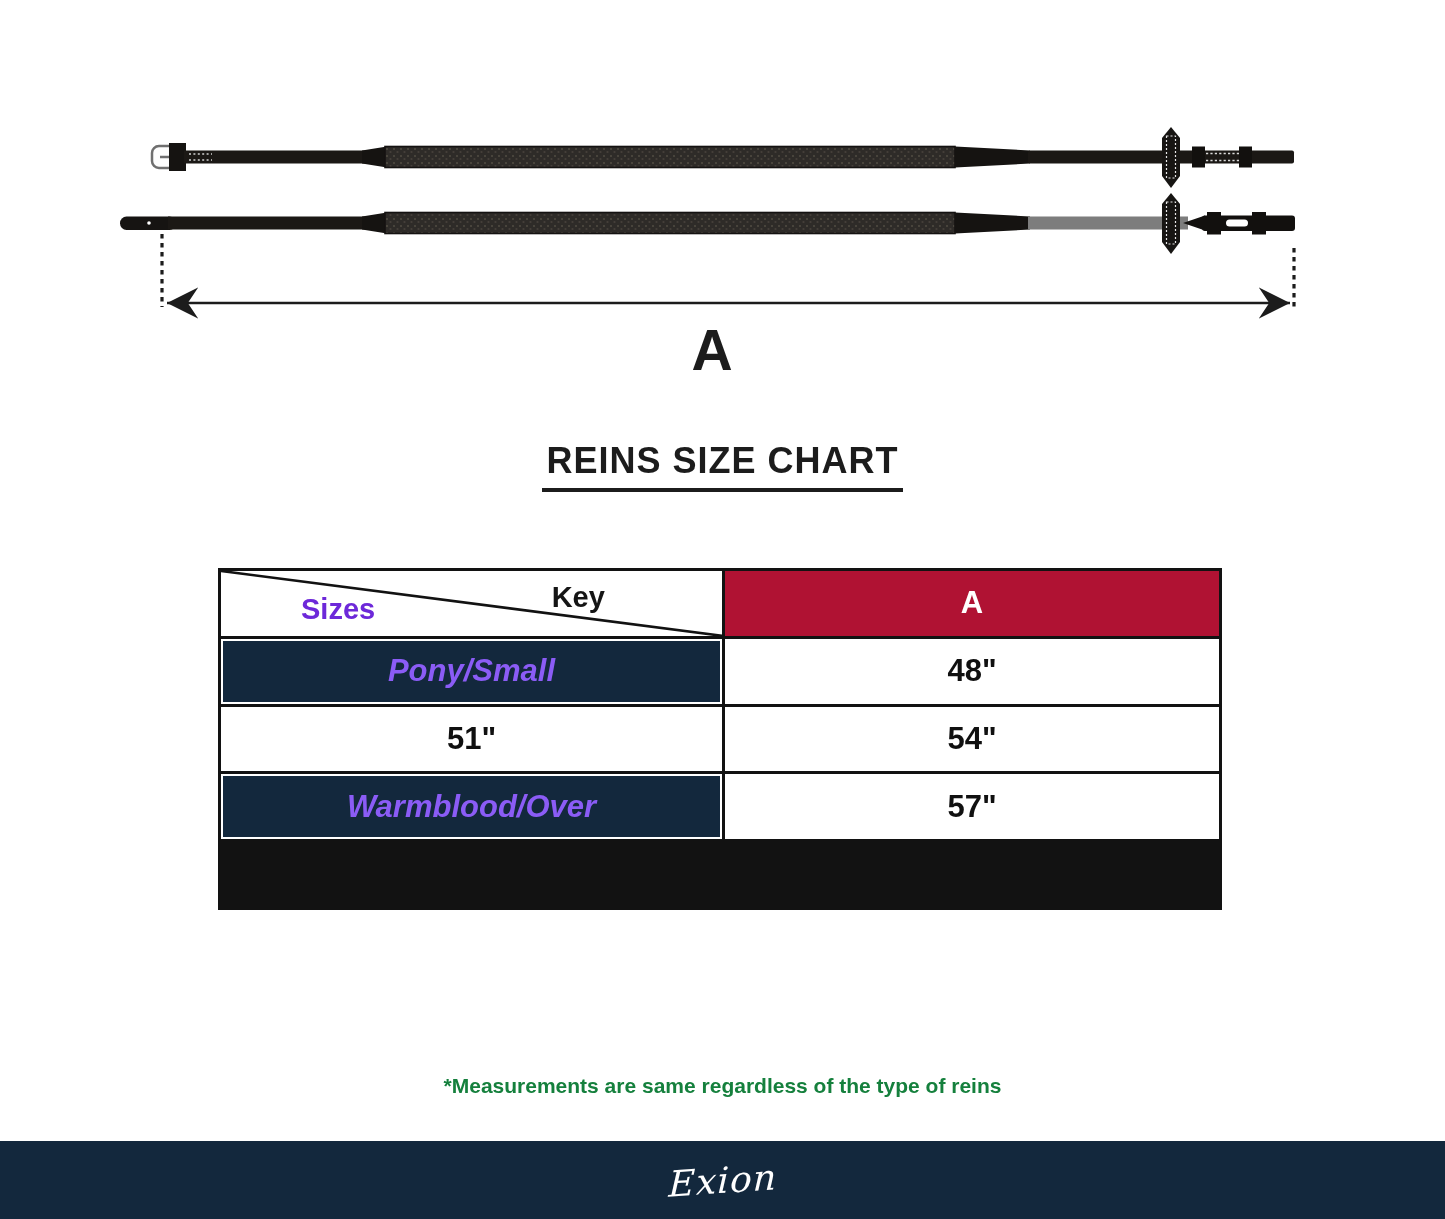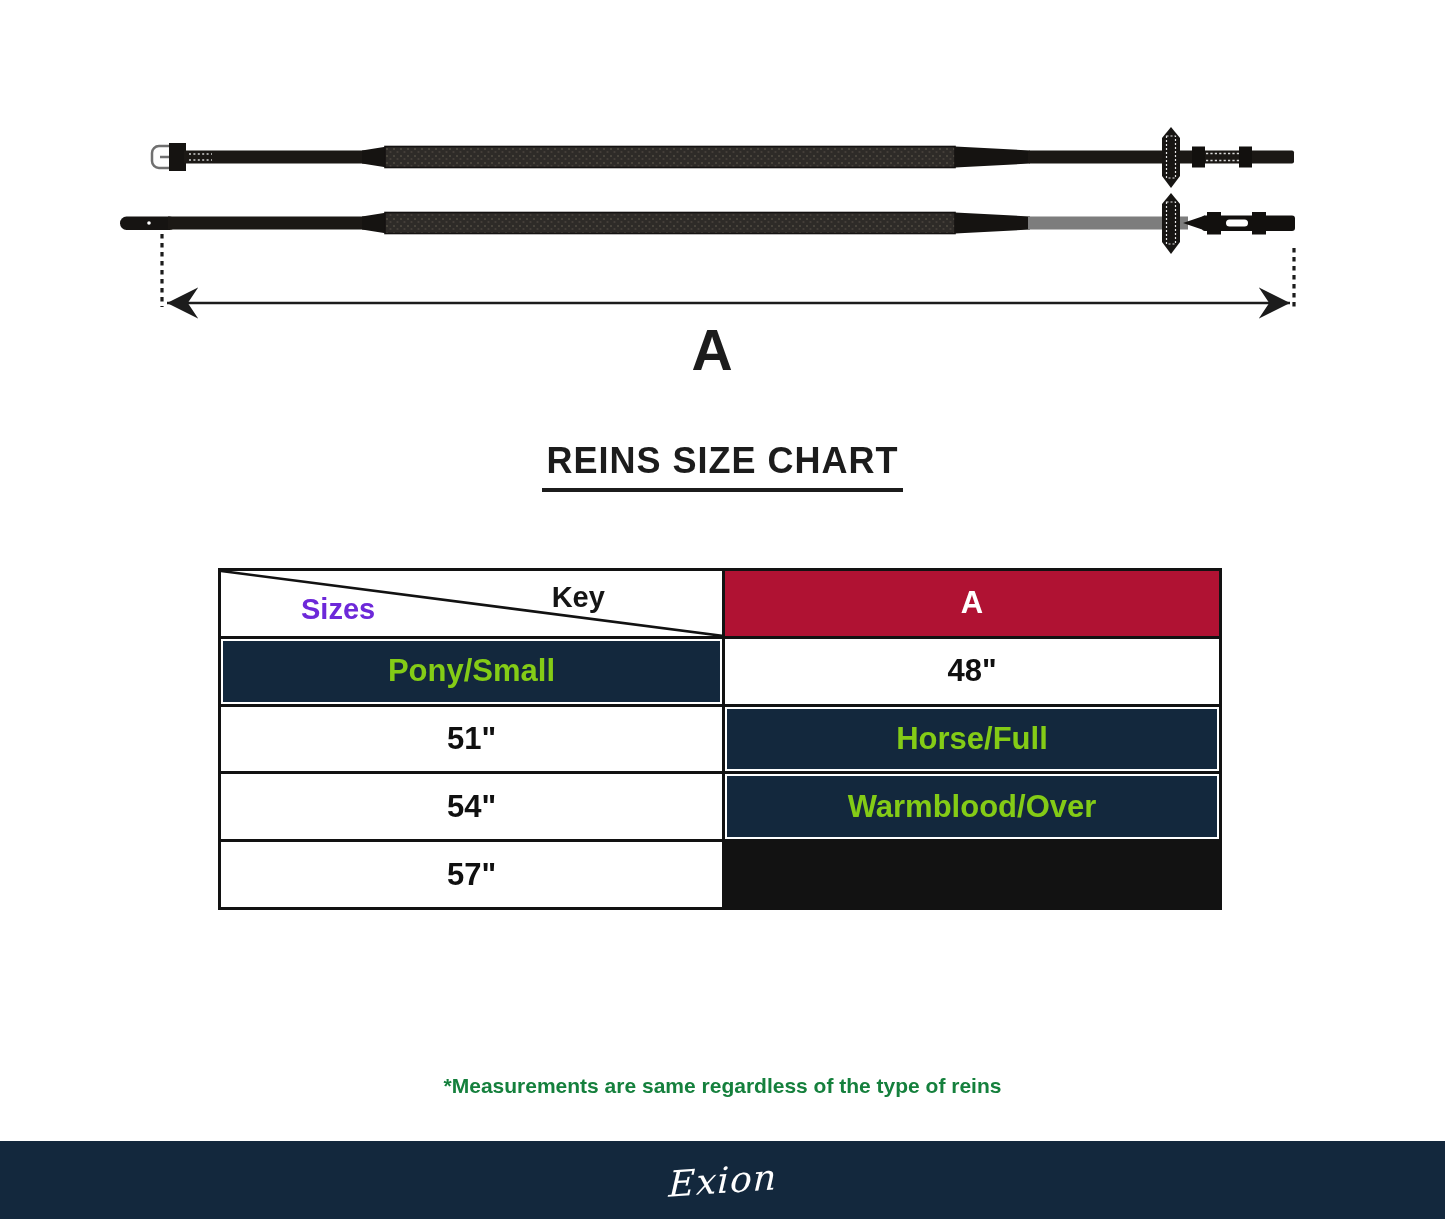--- a/index.html
+++ b/index.html
@@ -12,22 +12,22 @@
   
   .title-wrap{position:absolute;top:440px;left:0;width:100%;text-align:center;}
   .title{display:inline-block;font-size:36px;font-weight:800;letter-spacing:1px;color:#1c1c1c;
          border-bottom:4px solid #1c1c1c;padding:0 4px 6px 4px;}
 
   
   .size-table{position:absolute;left:218px;top:568px;width:1004px;height:342px;
               box-sizing:border-box;border:3px solid #121212;background:#121212;
               display:grid;grid-template-columns:501px 1fr;grid-template-rows:repeat(5,1fr);gap:3px;}
   .cell{display:flex;align-items:center;justify-content:center;box-sizing:border-box;}
-  .cell.size{background:#13283D;color:#84cc16;font-size:31px;font-weight:700;
-             border:2px solid #ffffff;}
+  .cell.size{background:#13283D;color:#8b5cf6;font-size:31px;font-weight:700;
+             border:2px solid #ffffff;font-style:italic;}
   .cell.val{background:#ffffff;color:#101010;font-size:31px;font-weight:700;}
   .cell.colhead{background:#B01233;color:#ffffff;font-size:31px;font-weight:700;}
   .corner{position:relative;background:#ffffff;}
   .corner svg{position:absolute;inset:0;width:100%;height:100%;}
   .corner .key{position:absolute;top:10px;left:66%;font-size:29px;font-weight:700;color:#151515;}
   .corner .sizes{position:absolute;bottom:10px;left:80px;font-size:29px;font-weight:700;color:#6d28d9;}
 
   
   .note{position:absolute;top:1074px;left:0;width:100%;text-align:center;
         font-size:21px;font-weight:700;color:#15803d;}
@@ -133,21 +133,20 @@
       <span class="sizes">Sizes</span>
     </div>
 
     <div class="cell colhead">A</div>
 
     <div class="cell size">Pony/Small</div>
     <div class="cell val">48"</div>
 
     <div class="cell val">51"</div>
 
-    <div class="cell size">Horse/Full</div>
     <div class="cell val">54"</div>
 
     <div class="cell size">Warmblood/Over</div>
     <div class="cell val">57"</div>
   </div>
 
   <div class="note">*Measurements are same regardless of the type of reins</div>
 
   <div class="footer">
     <span class="brand">Exion</span>

